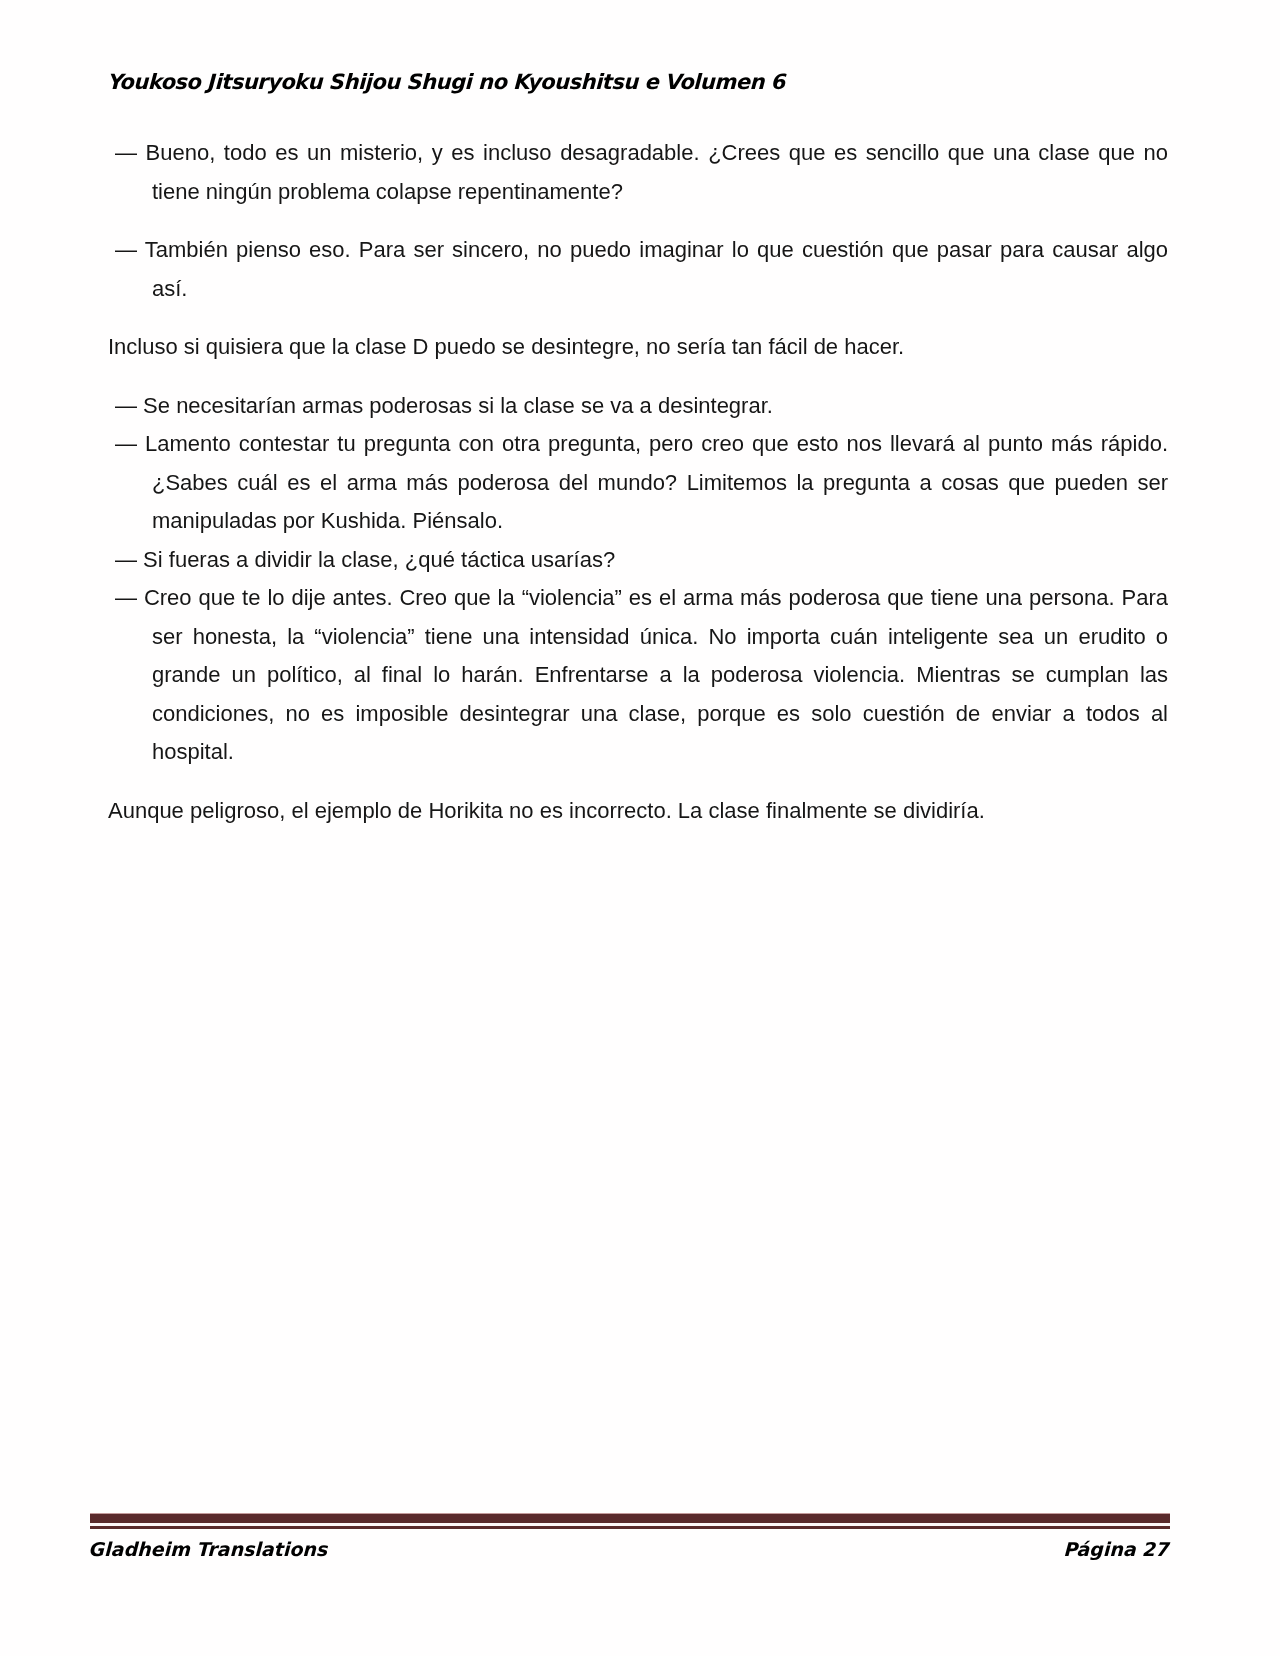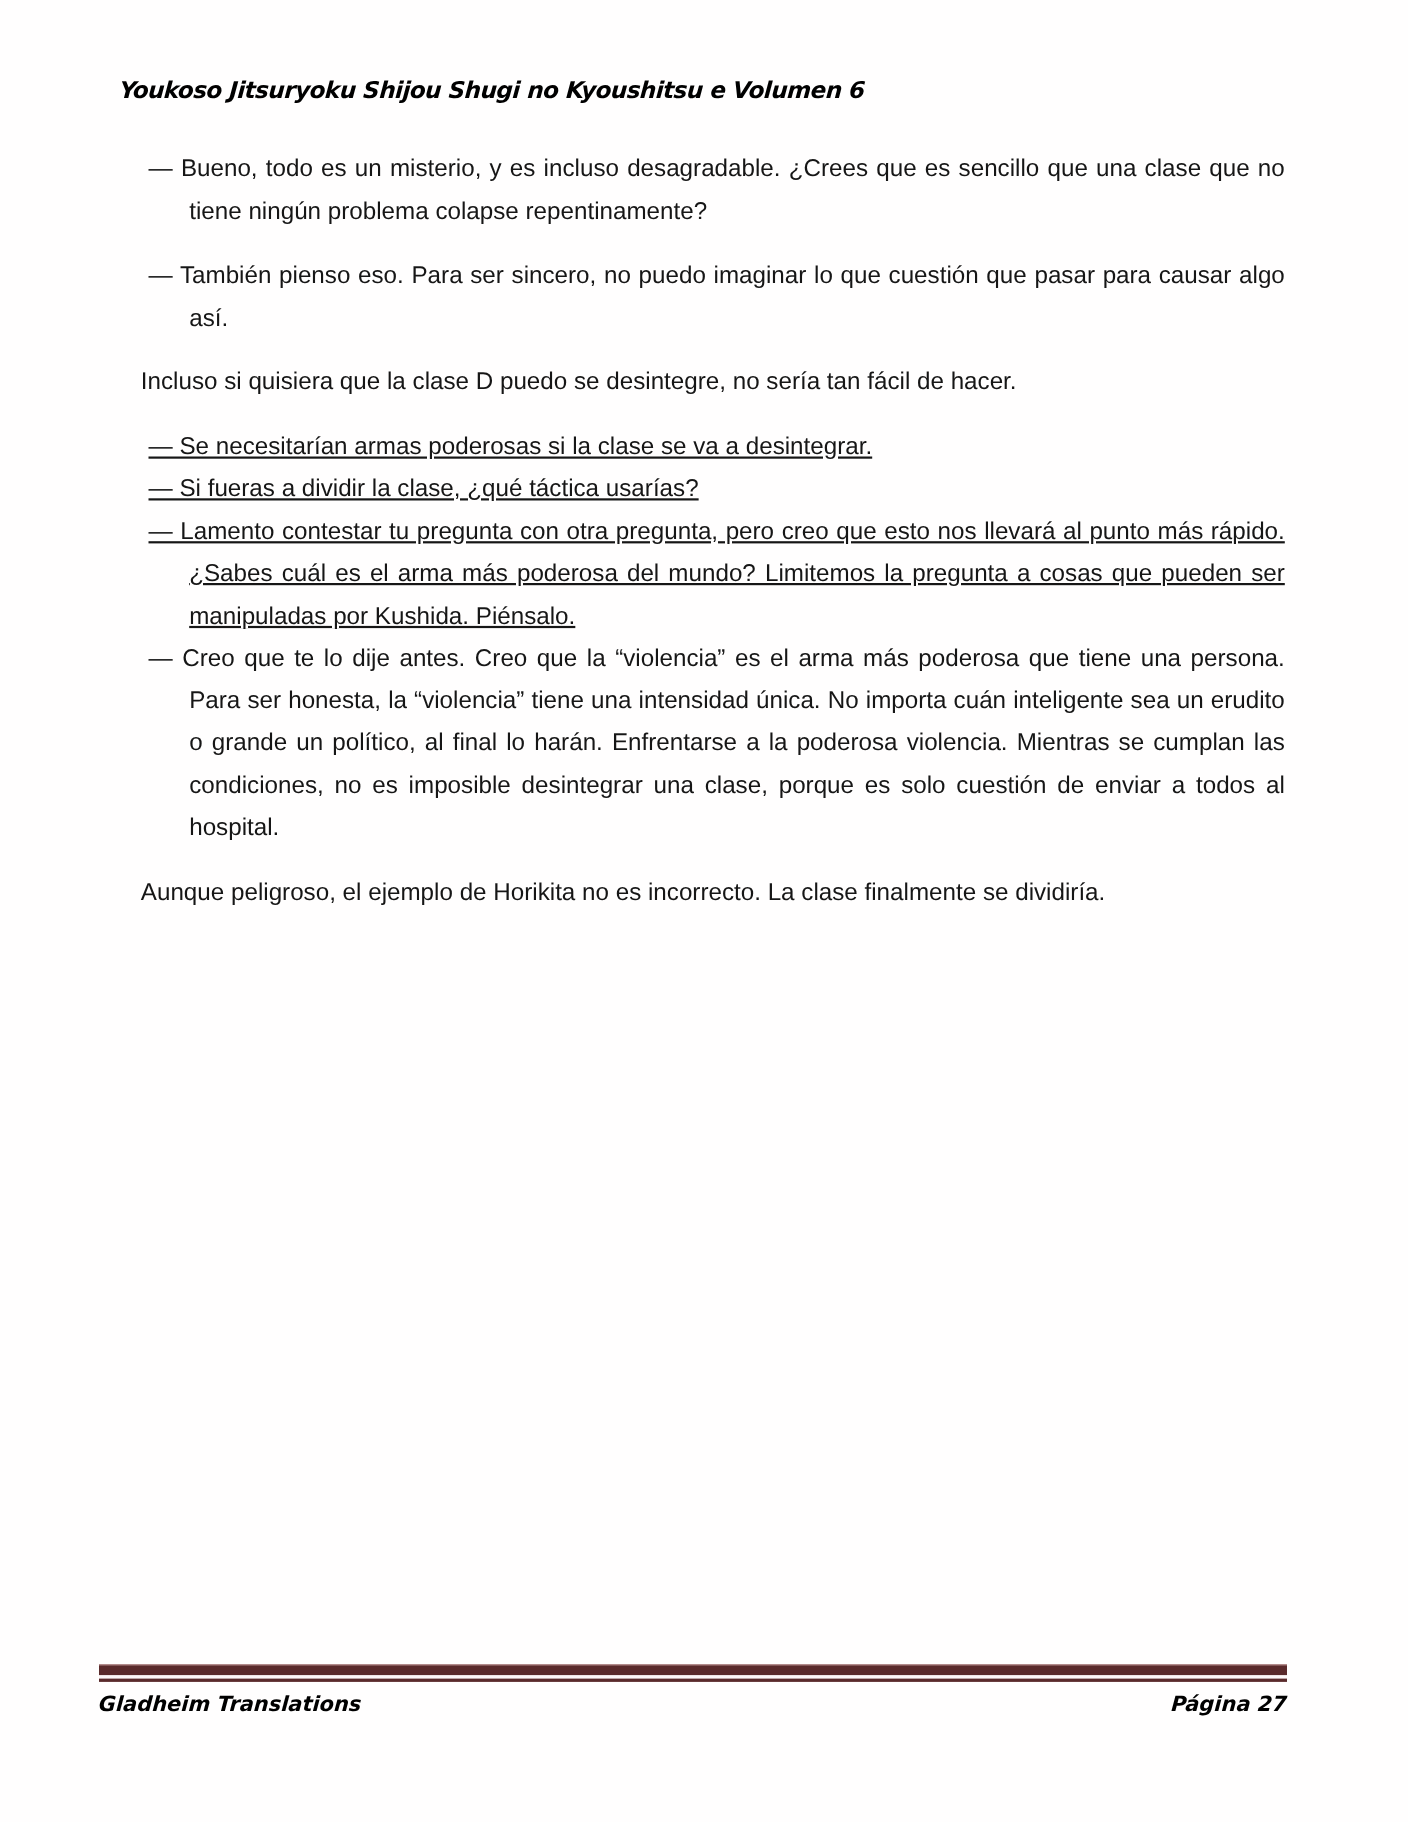--- a/index.html
+++ b/index.html
@@ -27,28 +27,26 @@
     color: #000000;
     transform: skewX(-4deg);
     transform-origin: left bottom;
     white-space: nowrap;
   }
   .body-text {
     margin-top: 40px;
     font-size: 22px;
     line-height: 38.5px;
     text-align: justify;
-    margin-left: 20px;
   }
   .body-text p {
     margin: 0 0 20px 0;
   }
   .body-text p.grouped {
     margin-bottom: 0;
-    text-decoration: underline;
   }
   .dialogue {
     padding-left: 44px;
     text-indent: -37px;
   }
   .narration {
     padding-left: 0;
   }
   .footer {
     position: absolute;
@@ -90,22 +88,22 @@
 
 <div class="page">
 
   <div class="doc-header">Youkoso Jitsuryoku Shijou Shugi no Kyoushitsu e Volumen 6</div>
 
   <div class="body-text">
     <p class="dialogue">— Bueno, todo es un misterio, y es incluso desagradable. ¿Crees que es sencillo que una clase que no tiene ningún problema colapse repentinamente?</p>
     <p class="dialogue">— También pienso eso. Para ser sincero, no puedo imaginar lo que cuestión que pasar para causar algo así.</p>
     <p class="narration">Incluso si quisiera que la clase D puedo se desintegre, no sería tan fácil de hacer.</p>
     <p class="dialogue grouped">— Se necesitarían armas poderosas si la clase se va a desintegrar.</p>
+    <p class="dialogue grouped">— Lamento contestar tu pregunta con otra pregunta, pero creo que esto nos llevará al punto más rápido. ¿Sabes cuál es el arma más poderosa del mundo? Limitemos la pregunta a cosas que pueden ser manipuladas por Kushida. Piénsalo.</p>
     <p class="dialogue grouped">— Si fueras a dividir la clase, ¿qué táctica usarías?</p>
-    <p class="dialogue grouped">— Lamento contestar tu pregunta con otra pregunta, pero creo que esto nos llevará al punto más rápido. ¿Sabes cuál es el arma más poderosa del mundo? Limitemos la pregunta a cosas que pueden ser manipuladas por Kushida. Piénsalo.</p>
     <p class="dialogue">— Creo que te lo dije antes. Creo que la “violencia” es el arma más poderosa que tiene una persona. Para ser honesta, la “violencia” tiene una intensidad única. No importa cuán inteligente sea un erudito o grande un político, al final lo harán. Enfrentarse a la poderosa violencia. Mientras se cumplan las condiciones, no es imposible desintegrar una clase, porque es solo cuestión de enviar a todos al hospital.</p>
     <p class="narration">Aunque peligroso, el ejemplo de Horikita no es incorrecto. La clase finalmente se dividiría.</p>
   </div>
 
   <div class="footer">
     <div class="footer-rule">
       <div class="rule-thick"></div>
       <div class="rule-gap"></div>
       <div class="rule-thin"></div>
     </div>

